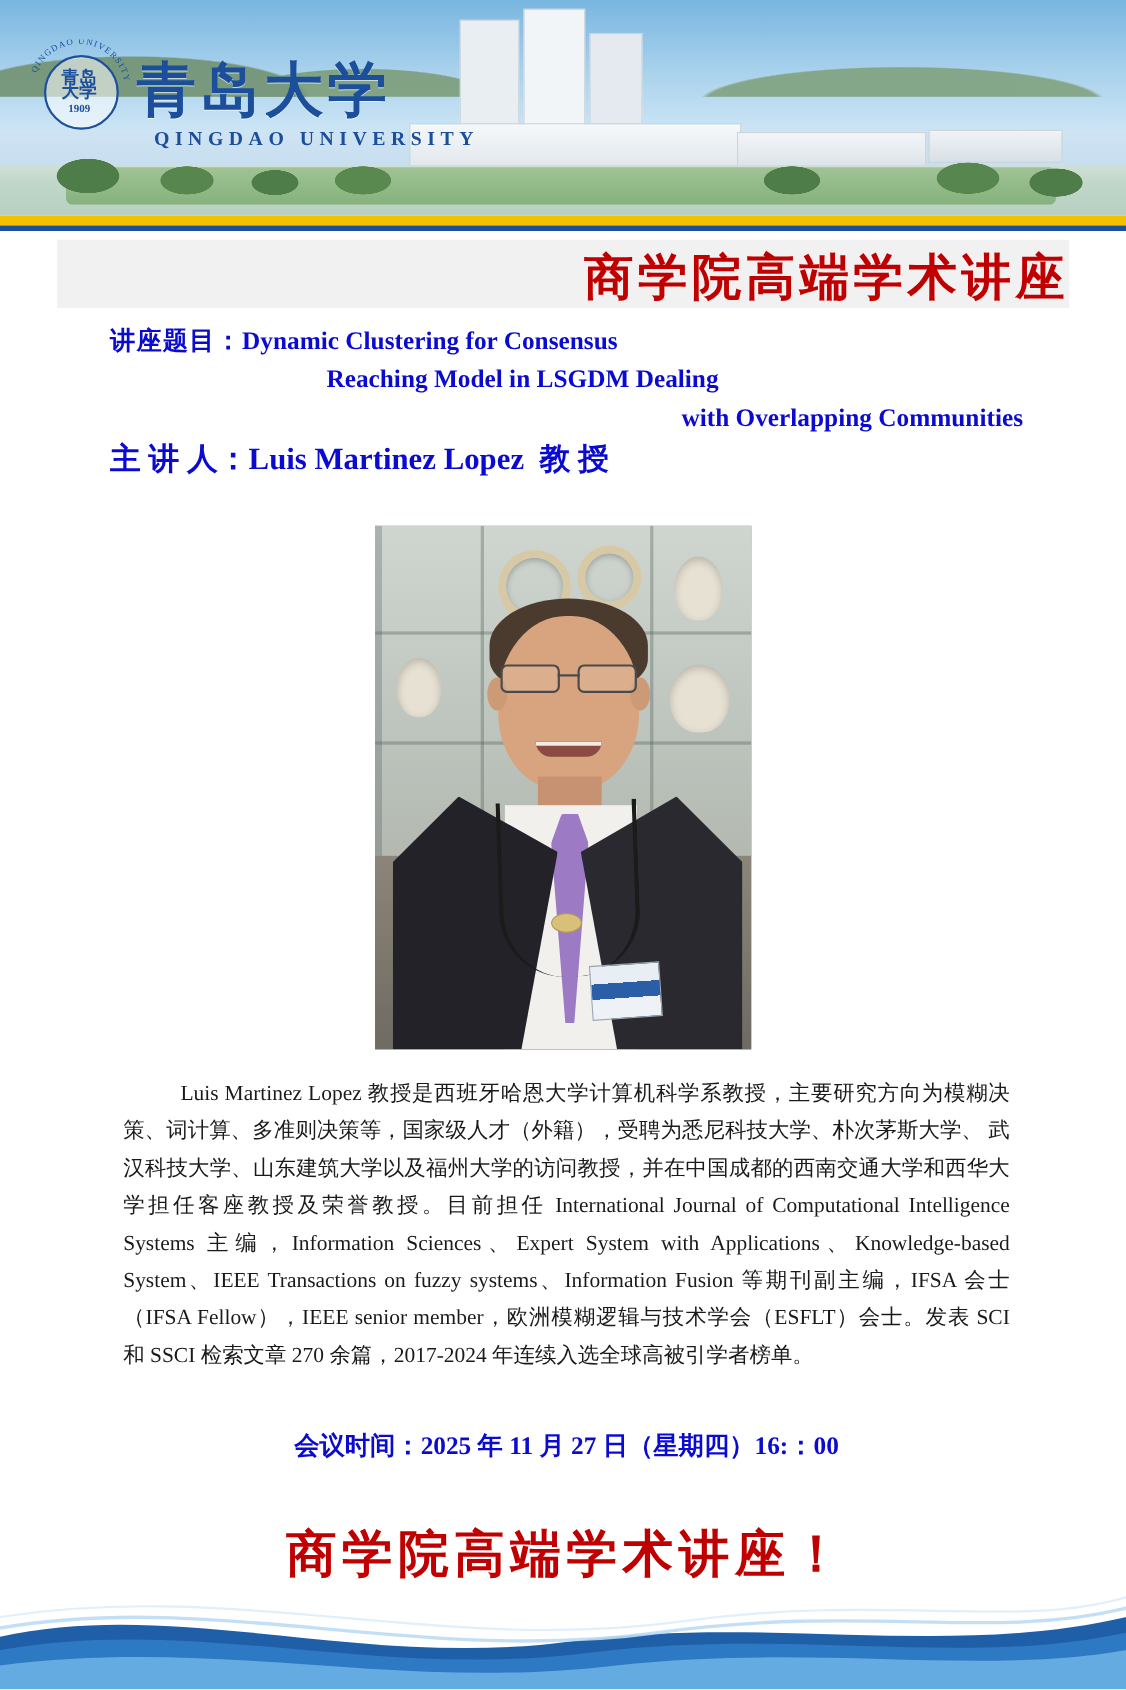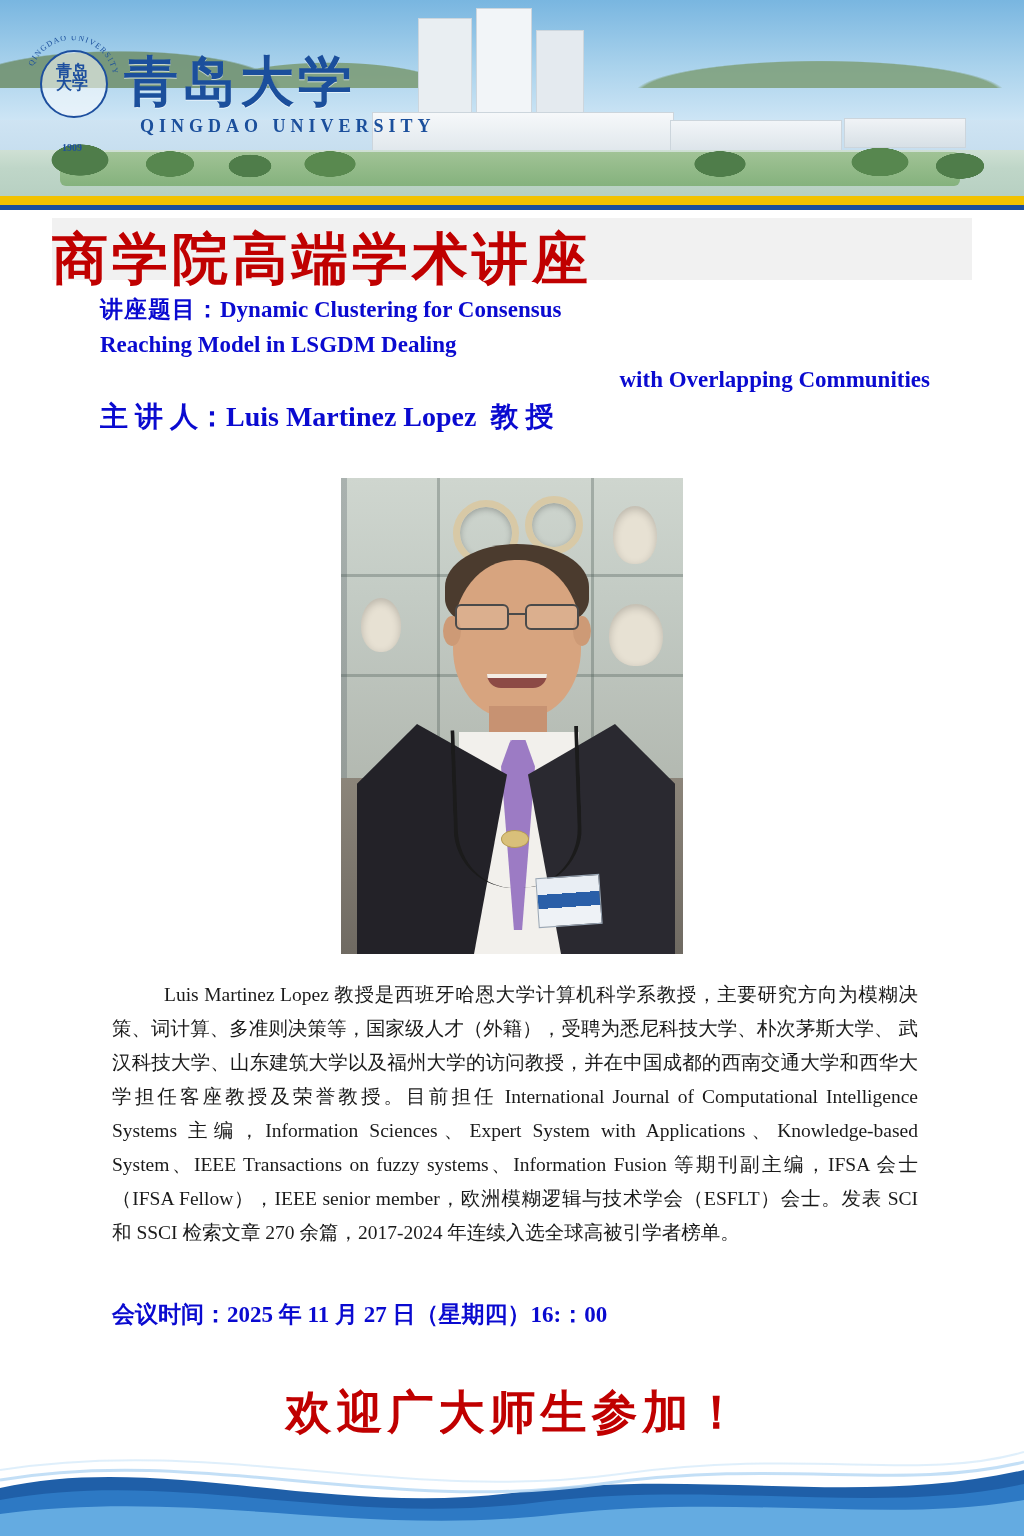--- a/index.html
+++ b/index.html
@@ -117,21 +117,20 @@
     font-weight: bold;
   }
   .crest .year {
     position: absolute;
     left: 14px; top: 58px;
     width: 64px;
     text-align: center;
     color: #1d4f9e;
     font-size: 10px;
     font-weight: bold;
-    margin-top: 48px;
   }
   .cn-name {
     margin-left: 6px;
     font-family: "Liberation Serif", serif;
     font-size: 54px;
     font-weight: bold;
     color: #1b4f9c;
     letter-spacing: 4px;
     line-height: 1;
     text-shadow: 0 1px 0 rgba(255,255,255,.6);
@@ -165,41 +164,41 @@
   .title-strip {
     position: absolute;
     top: 218px; left: 52px;
     width: 920px; height: 62px;
     background: #f1f1f1;
   }
   .main-title {
     position: absolute;
     top: 222px; left: 52px;
     width: 920px;
-    text-align: left;
-    font-size: 56px;
+    text-align: right;
+    font-size: 45px;
     font-weight: bold;
     color: #c00000;
     letter-spacing: 4px;
     font-family: "DejaVu Serif", "Liberation Serif", serif;
   }
 
   .subject-block {
     position: absolute;
     top: 292px; left: 100px;
     width: 830px;
     color: #0a0ad0;
     font-weight: bold;
     font-size: 23px;
     line-height: 35px;
     font-family: "Liberation Serif", serif;
   }
   .subject-line1 { display: block; text-align: justify; }
   .subject-line1 .lbl { letter-spacing: 1px; }
-  .subject-line2 { display: block; padding-right: 80px; }
+  .subject-line2 { display: block; text-align: center; padding-right: 80px; }
   .subject-line3 { display: block; text-align: right; padding-left: 40px; }
   .speaker-line {
     position: absolute;
     top: 398px; left: 100px;
     width: 830px;
     color: #0a0ad0;
     font-weight: bold;
     font-size: 28px;
     font-family: "Liberation Serif", serif;
   }
@@ -318,21 +317,21 @@
     text-align: justify;
     font-family: "Liberation Serif", serif;
   }
   .bio .indent { display: inline-block; width: 52px; }
 
   
   .meeting {
     position: absolute;
     top: 1296px; left: 112px;
     width: 806px;
-    text-align: left;
+    text-align: center;
     color: #0a0ad0;
     font-weight: bold;
     font-size: 23px;
     line-height: 38px;
     font-family: "Liberation Serif", serif;
   }
   .welcome {
     position: absolute;
     top: 1382px; left: 112px;
     width: 806px;
@@ -438,21 +437,21 @@
   <div class="ph-pin"></div>
   <div class="ph-badge"></div>
 </div>
 
 <div class="bio"><span class="indent"></span><span>Luis Martinez Lopez 教授是西班牙哈恩大学计算机科学系教授，主要研究方向为模糊决策、词计算、多准则决策等，国家级人才（外籍），受聘为悉尼科技大学、朴次茅斯大学、 武汉科技大学、山东建筑大学以及福州大学的访问教授，并在中国成都的西南交通大学和西华大学担任客座教授及荣誉教授。目前担任 International Journal of Computational Intelligence Systems 主编，Information Sciences、Expert System with Applications、Knowledge-based System、IEEE Transactions on fuzzy systems、Information Fusion 等期刊副主编，IFSA 会士（IFSA Fellow），IEEE senior member，欧洲模糊逻辑与技术学会（ESFLT）会士。发表 SCI 和 SSCI 检索文章 270 余篇，2017-2024 年连续入选全球高被引学者榜单。</span></div>
 
 <div class="meeting">
   <div>会议时间：2025 年 11 月 27 日（星期四）16:：00</div>
 </div>
 
-<div class="welcome">欢迎广大师生参加！</div>
+<div class="welcome">商学院高端学术讲座！</div>
 
 <div class="footer">
   <svg width="1024" height="140" viewBox="0 0 1024 140" preserveAspectRatio="none">
     <path d="M0,92 C160,56 330,122 520,96 C700,72 860,112 1024,74 L1024,140 L0,140 Z" fill="#1f5fa8"></path>
     <path d="M0,104 C180,72 340,132 540,106 C720,84 880,120 1024,88 L1024,140 L0,140 Z" fill="#2f7cc6" opacity="0.9"></path>
     <path d="M0,118 C200,92 360,142 560,118 C740,98 890,128 1024,104 L1024,140 L0,140 Z" fill="#6fb4e6" opacity="0.85"></path>
     <path d="M0,84 C200,50 380,118 600,88 C790,62 900,96 1024,66" stroke="#bcdcf5" stroke-width="3" fill="none" opacity="0.9"></path>
     <path d="M0,74 C220,40 400,108 620,78 C810,52 920,86 1024,56" stroke="#d7ebfa" stroke-width="2" fill="none" opacity="0.8"></path>
   </svg>
 </div>

